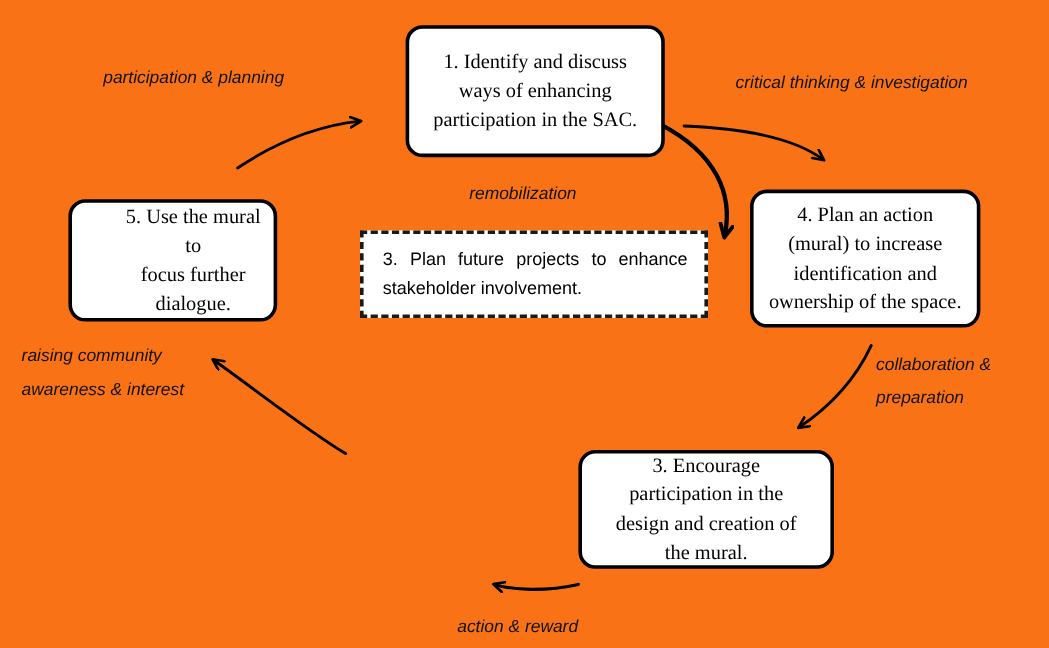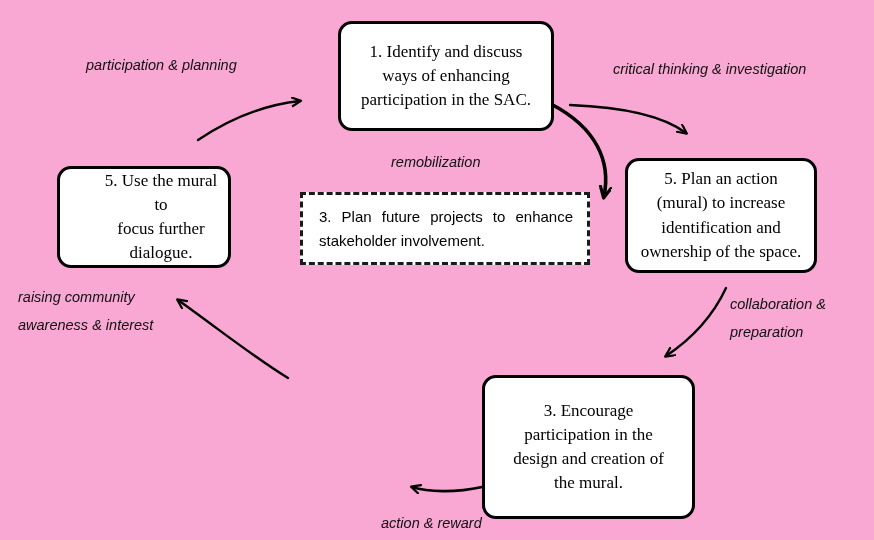--- a/index.html
+++ b/index.html
@@ -4,21 +4,21 @@
 <style>
   html, body {
     margin: 0;
     padding: 0;
     background: #ffffff;
   }
   #canvas {
     position: relative;
     width: 874px;
     height: 540px;
-    background: #f9a8d4;
+    background: #f97316;
     overflow: hidden;
     font-family: "Liberation Serif", "DejaVu Serif", serif;
   }
   .node {
     position: absolute;
     box-sizing: border-box;
     border: 3px solid #000000;
     border-radius: 14px;
     background: #ffffff;
     display: flex;
@@ -102,27 +102,27 @@
     <path d="M 551,104 C 597,128 611,162 604,196" fill="none" stroke="#000000" stroke-width="3.6" stroke-linecap="round" marker-end="url(#ah-thick)"></path>
   </svg>
 
   <div class="node" style="left:338px; top:21px; width:216px; height:110px;">
     <span class="node-text">1. Identify and discuss
 ways of enhancing
 participation in the SAC.</span>
   </div>
 
   <div class="node" style="left:625px; top:158px; width:192px; height:115px;">
-    <span class="node-text">5. Plan an action
+    <span class="node-text">4. Plan an action
 (mural) to increase
 identification and
 ownership of the space.</span>
   </div>
 
-  <div class="node" style="left:482px; top:375px; width:213px; height:144px;">
+  <div class="node" style="left:482px; top:375px; width:213px; height:99px;">
     <span class="node-text">3. Encourage
 participation in  the
 design and creation of
 the mural.</span>
   </div>
 
 
   <div class="node" style="left:57px; top:166px; width:174px; height:102px;padding-left:44px;">
     <span class="node-text">5. Use the mural to
 focus further dialogue.</span>

